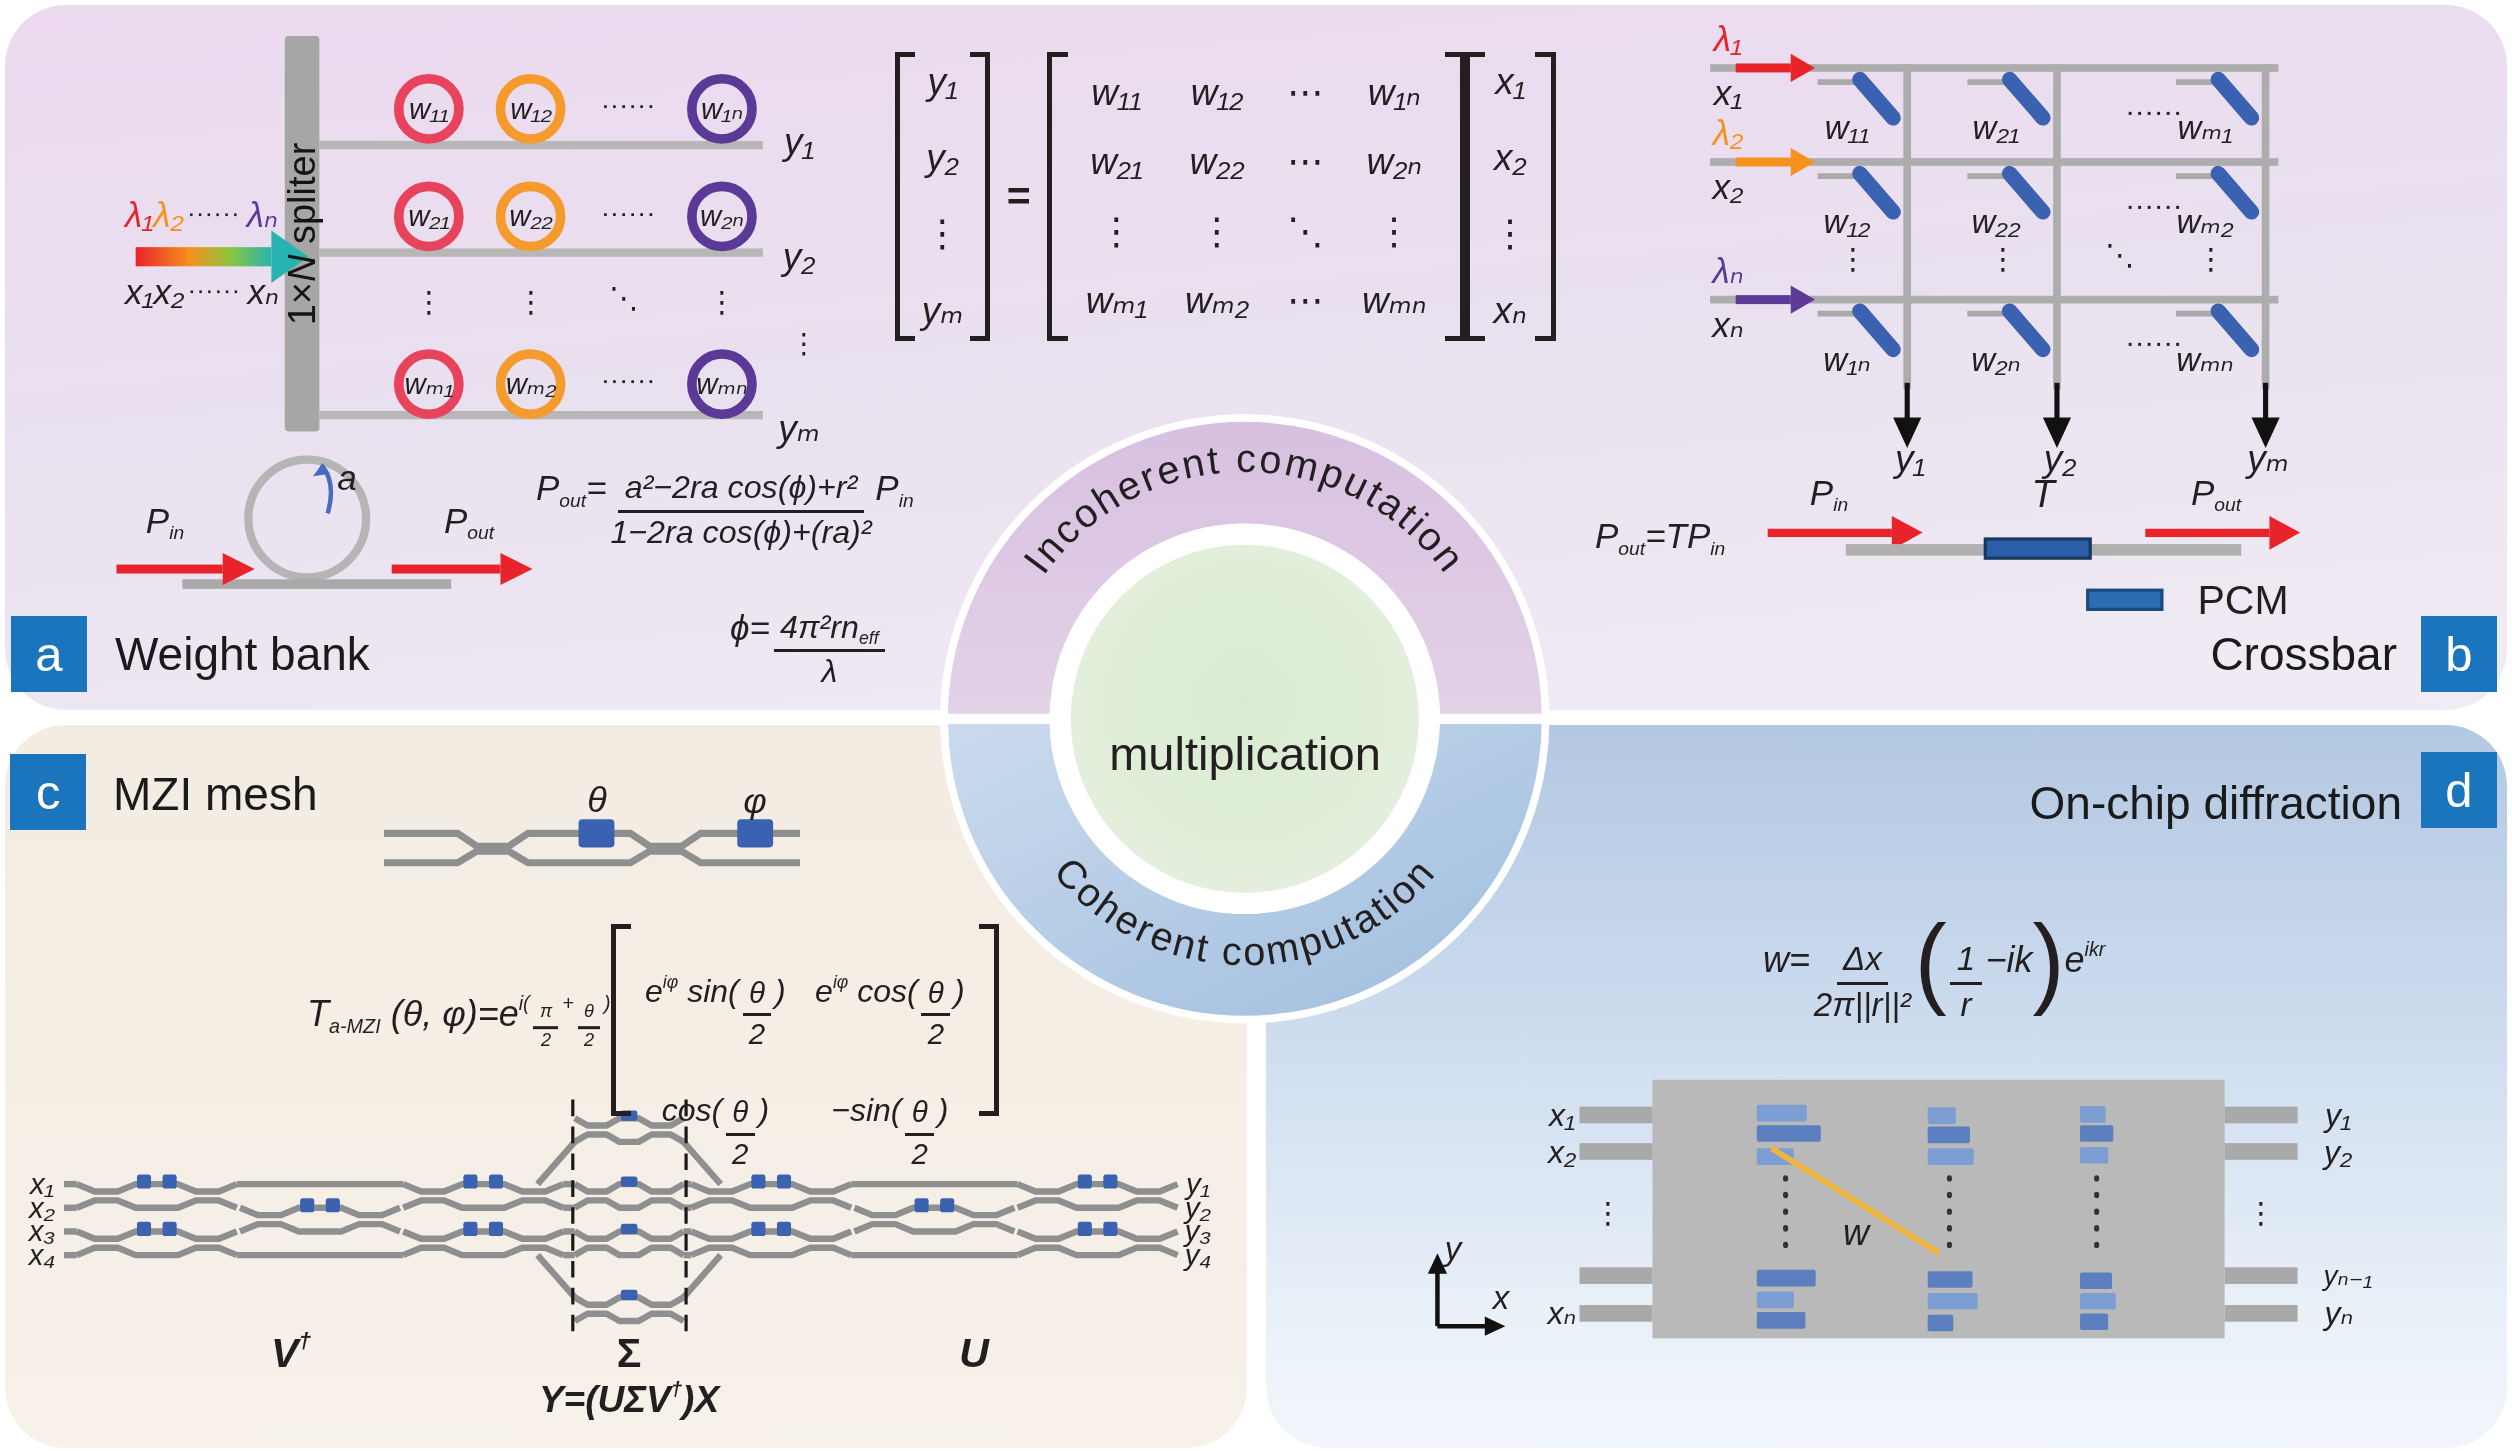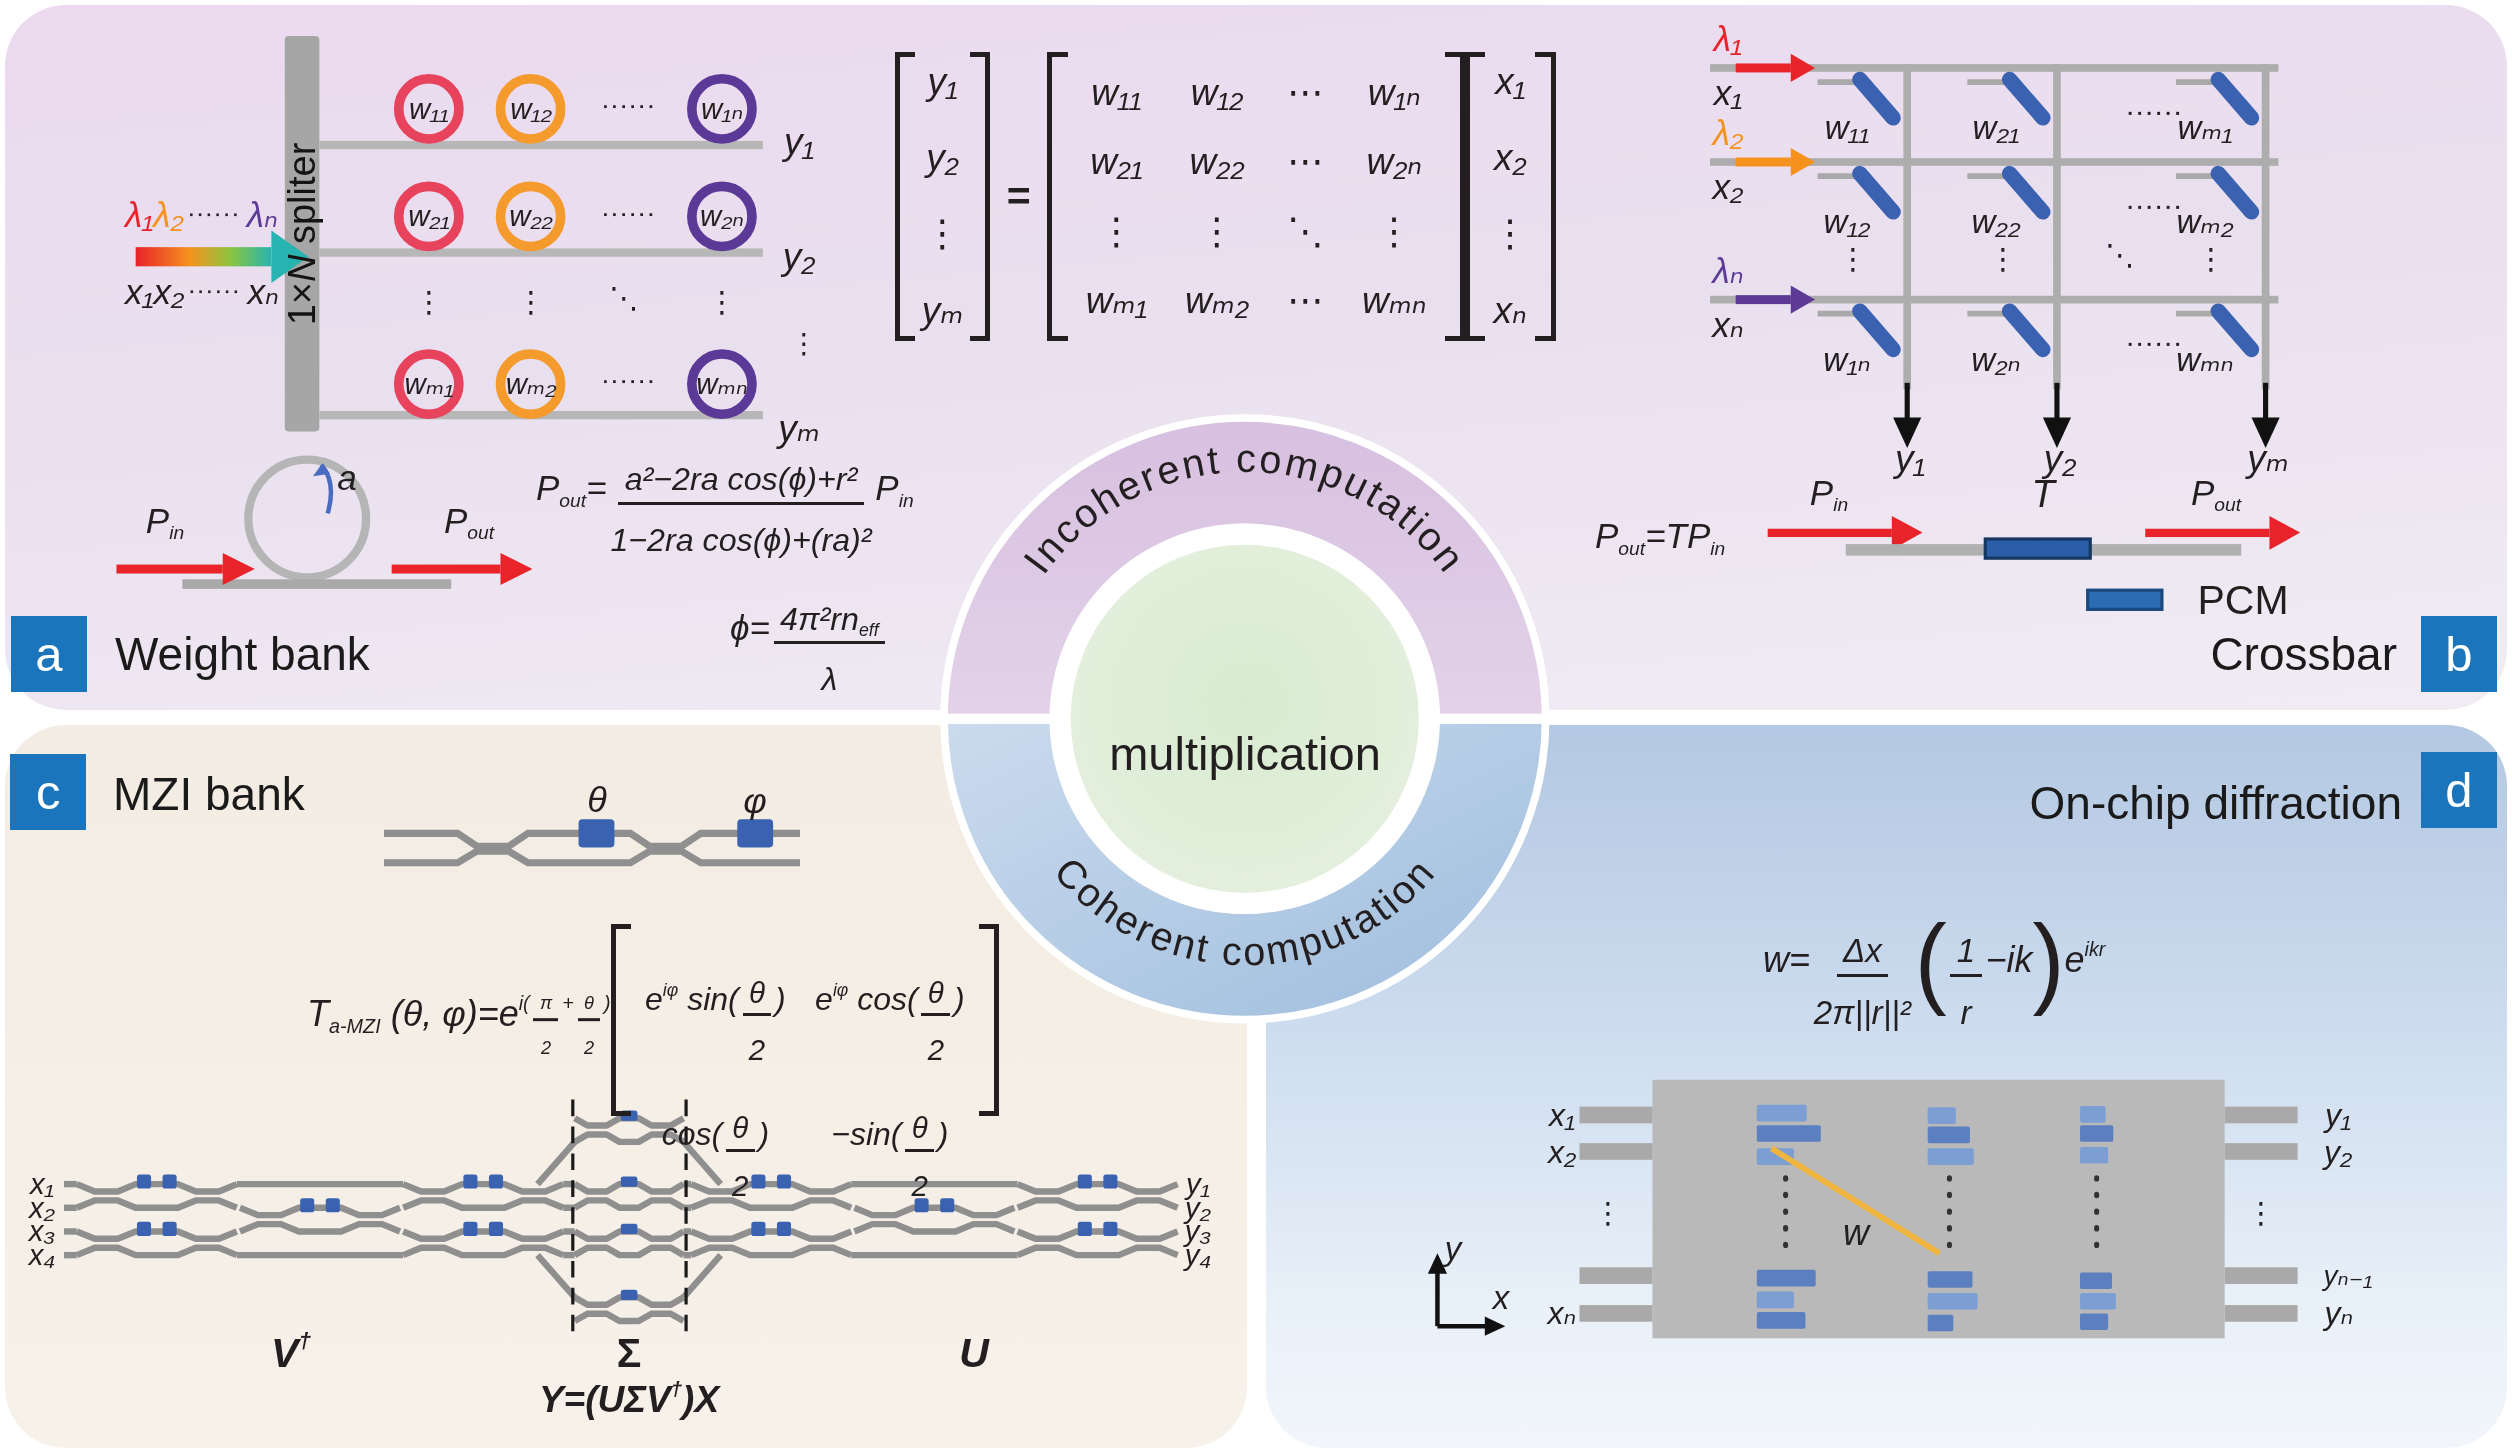--- a/index.html
+++ b/index.html
@@ -28,21 +28,21 @@
          display:flex;align-items:center;justify-content:center;font-size:49px;}
   .title{font-size:46px;color:#1a1a1a;}
   .dots{font-weight:bold;letter-spacing:3.8px;font-style:normal;}
   .eq{position:absolute;display:flex;align-items:center;font-style:italic;color:var(--ink);}
   .eq>span[data-bind-math]{display:contents;}
   .run{white-space:pre;}
   .sup{display:inline-flex;align-items:center;font-size:55%;transform:translateY(-0.8em);}
   .sub{display:inline-flex;align-items:center;font-size:55%;transform:translateY(0.35em);}
   .frac{display:inline-flex;flex-direction:column;align-items:center;line-height:1.15;font-size:92%;margin:0 3.8px;}
   .frac .num{border-bottom:3.2px solid currentColor;padding:0 6.4px 3.8px;margin-top:44px;}
-  .frac .den{padding-top:17px;}
+  .frac .den{padding-top:1px;}
   .bigp{font-size:96px;font-weight:300;font-style:normal;transform:scaleY(1.05);line-height:1;}
   .brl{align-self:stretch;width:15.4px;border:5.8px solid var(--ink);border-right:none;}
   .brr{align-self:stretch;width:15.4px;border:5.8px solid var(--ink);border-left:none;}
   .vcol{display:flex;flex-direction:column;justify-content:space-between;padding:9px 6.4px;
         text-align:center;height:100%;box-sizing:border-box;font-size:37px;}
   .wgrid{display:grid;grid-template-columns:repeat(4,max-content);grid-template-rows:repeat(4,1fr);
          column-gap:38px;align-items:center;justify-items:center;padding:6.4px 18px;
          height:100%;box-sizing:border-box;font-size:37px;}
   .meq{font-size:41px;margin:0 16.6px;font-style:normal;font-weight:bold;}
   .m2{display:grid;grid-template-columns:repeat(2,max-content);grid-template-rows:1fr 1fr;
@@ -318,21 +318,21 @@
         <polygon points="2352,2072 2320,2057 2320,2087" fill="#111"></polygon>
       </g>
     </g>
   </svg>
 
   <div class="badge" style="left:11px;top:616px" data-bind="a.badge">a</div>
   <div class="lbl la title" style="left:115px;top:654px" data-bind="a.title">Weight bank</div>
   <div class="badge" style="left:2421px;top:616px" data-bind="b.badge">b</div>
   <div class="lbl ra title" style="left:2397px;top:654px" data-bind="b.title">Crossbar</div>
   <div class="badge" style="left:10.2px;top:754px" data-bind="c.badge">c</div>
-  <div class="lbl la title" style="left:113px;top:794px" data-bind="c.title">MZI bank</div>
+  <div class="lbl la title" style="left:113px;top:794px" data-bind="c.title">MZI mesh</div>
   <div class="badge" style="left:2421px;top:752px" data-bind="d.badge">d</div>
   <div class="lbl ra title" style="left:2402px;top:803px" data-bind="d.title">On-chip diffraction</div>
 
   <div class="lbl" style="left:302px;top:234px;font-size:38px;transform:translate(-50%,-50%) rotate(-90deg);color:#141414" data-bind-math="a.splitter"><span class="run">1×<span class="it"><span class="run">N</span></span> spliter</span></div>
   <div class="lbl la it" style="left:125px;top:214px;font-size:35px;display:flex;align-items:center">
     <span style="color:var(--red)" data-bind="a.lambda_in.l1">λ₁</span>
       <span style="color:var(--orange)" data-bind="a.lambda_in.l2">λ₂</span>
       <span class="dots" style="font-size:18px;padding:0 5.1px" data-bind="a.lambda_in.dots">∙∙∙∙∙∙</span>
       <span style="color:var(--purple)" data-bind="a.lambda_in.ln">λₙ</span>
   </div>

